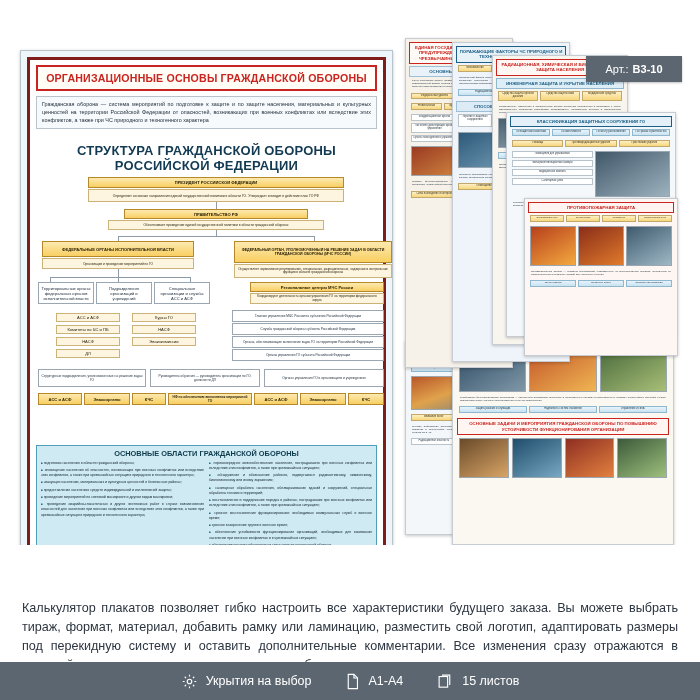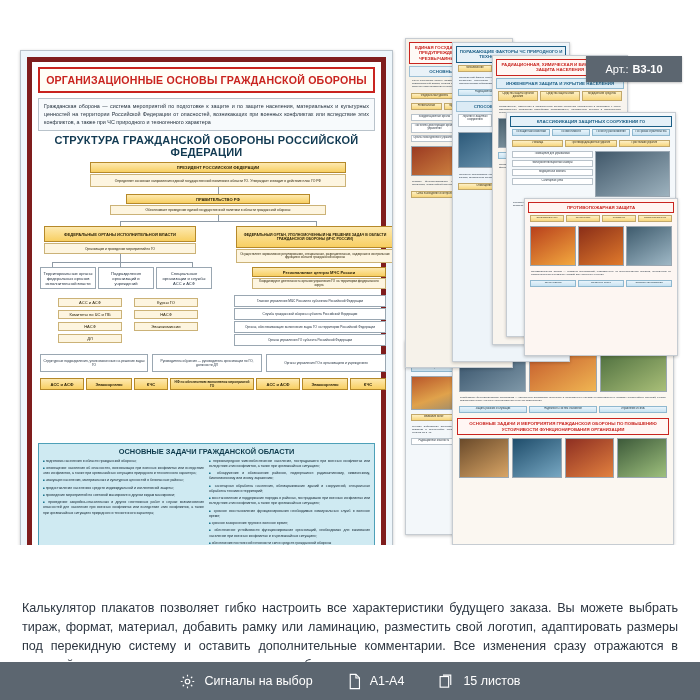--- a/index.html
+++ b/index.html
@@ -56,21 +56,21 @@
   .poster-main {
     left: 20px; top: 50px;
     width: 373px; height: 520px;
     background: #eef6fb;
     border: 1px solid #b9c3cb;
     padding: 6px;
   }
   .p-inner {
     width: 100%; height: 100%;
     background: #ffffff;
-    border: 5px solid #7f1d1d;
+    border: 3px solid #7f1d1d;
     padding: 5px 6px;
     display: flex;
     flex-direction: column;
   }
   .p-title {
     border: 2px solid #c9241f;
     color: #c9241f;
     font-weight: bold;
     font-size: 10.6px;
     text-align: center;
@@ -82,23 +82,23 @@
     margin-top: 5px;
     border: 1px solid #b9c3cb;
     background: #f7fafc;
     font-size: 5.4px;
     line-height: 1.45;
     padding: 4px 5px;
     text-align: justify;
     color: #1d2b38;
   }
   .p-sub {
-    margin-top: 3px;
-    text-align: center;
-    font-size: 11px;
+    margin-top: 14px;
+    text-align: center;
+    font-size: 13px;
     font-weight: bold;
     color: #123a52;
     letter-spacing: 0.2px;
   }
   .chart {
     margin-top: 4px;
     flex: 1;
     position: relative;
   }
   .nodebox {
@@ -522,21 +522,21 @@
           <div class="nodebox" style="left:2px; top:216px; width:44px; height:12px;">АСС и АСФ</div>
           <div class="nodebox" style="left:48px; top:216px; width:46px; height:12px;">Эвакоорганы</div>
           <div class="nodebox" style="left:96px; top:216px; width:34px; height:12px;">КЧС</div>
           <div class="nodebox" style="left:132px; top:216px; width:84px; height:12px; font-size:3.2px;">НФ по обеспечению выполнения мероприятий ГО</div>
           <div class="nodebox" style="left:218px; top:216px; width:44px; height:12px;">АСС и АСФ</div>
           <div class="nodebox" style="left:264px; top:216px; width:46px; height:12px;">Эвакоорганы</div>
           <div class="nodebox" style="left:312px; top:216px; width:36px; height:12px;">КЧС</div>
         </div>
 
         <div class="p-tasks">
-          <div class="p-tasks-h">ОСНОВНЫЕ ЗАДАЧИ ГРАЖДАНСКОЙ ОБЛАСТИ</div>
+          <div class="p-tasks-h">ОСНОВНЫЕ ОБЛАСТИ ГРАЖДАНСКОЙ ОБОРОНЫ</div>
           <div class="p-tasks-cols">
             <div class="p-tasks-col">
               <p>подготовка населения в области гражданской обороны;</p>
               <p>оповещение населения об опасностях, возникающих при военных конфликтах или вследствие этих конфликтов, а также при чрезвычайных ситуациях природного и техногенного характера;</p>
               <p>эвакуация населения, материальных и культурных ценностей в безопасные районы;</p>
               <p>предоставление населению средств индивидуальной и коллективной защиты;</p>
               <p>проведение мероприятий по световой маскировке и другим видам маскировки;</p>
               <p>проведение аварийно-спасательных и других неотложных работ в случае возникновения опасностей для населения при военных конфликтах или вследствие этих конфликтов, а также при чрезвычайных ситуациях природного и техногенного характера;</p>
             </div>
             <div class="p-tasks-col">
@@ -564,21 +564,21 @@
   <div class="description">Калькулятор плакатов позволяет гибко настроить все характеристики будущего заказа. Вы можете выбрать тираж, формат, материал, добавить рамку или ламинацию, разместить свой логотип, адаптировать размеры под перекидную систему и оставить дополнительные комментарии. Все изменения сразу отражаются в итоговой стоимости, что делает процесс заказа быстрым и прозрачным.</div>
 
   <div class="footer">
     <div class="footer-item">
       <span>
         <svg width="17" height="17" viewBox="0 0 24 24" fill="none" stroke="#ffffff" stroke-width="1.6">
           <circle cx="12" cy="12" r="3.2"></circle>
           <path d="M12 2.5v2.6M12 18.9v2.6M21.5 12h-2.6M5.1 12H2.5M18.7 5.3l-1.8 1.8M7.1 16.9l-1.8 1.8M18.7 18.7l-1.8-1.8M7.1 7.1L5.3 5.3"></path>
         </svg>
       </span>
-      <span>Сигналы на выбор</span>
+      <span>Укрытия на выбор</span>
     </div>
     <div class="footer-item">
       <span>
         <svg width="15" height="17" viewBox="0 0 20 24" fill="none" stroke="#ffffff" stroke-width="1.6">
           <path d="M4 2h8l5 5v15H4z"></path>
           <path d="M12 2v5h5"></path>
         </svg>
       </span>
       <span>А1-А4</span>
     </div>

